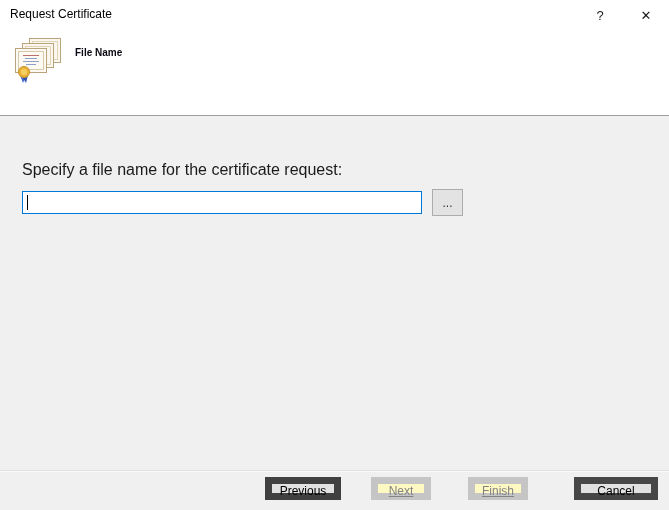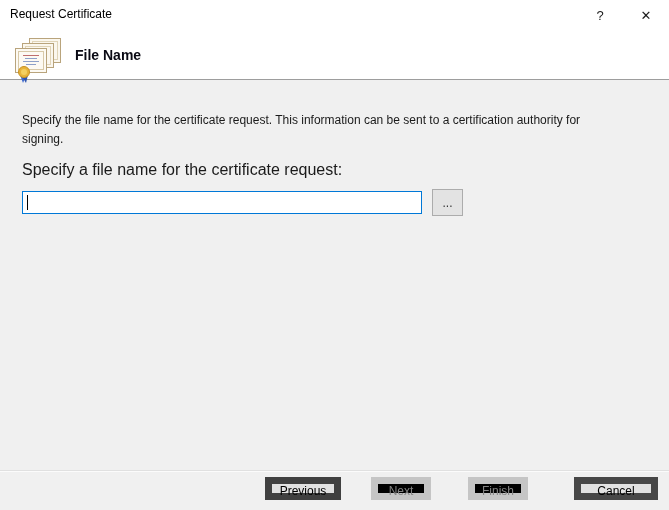--- a/index.html
+++ b/index.html
@@ -10,21 +10,21 @@
     height: 510px;
     background: #f0f0f0;
     font-family: "Liberation Sans", "DejaVu Sans", sans-serif;
     color: #1a1a1a;
     overflow: hidden;
   }
   
   .header {
     position: absolute;
     left: 0; top: 0;
-    width: 669px; height: 80px;
+    width: 669px; height: 116px;
     background: #ffffff;
     border-bottom: 1px solid #9d9d9d;
   }
   .titlebar-title {
     position: absolute;
     left: 10px; top: 7px;
     font-size: 12px;
     color: #000000;
     white-space: nowrap;
   }
@@ -42,21 +42,21 @@
   .help-btn  { left: 588px; font-size: 13px; }
   .close-btn { left: 634px; font-size: 13px; }
   .banner-icon {
     position: absolute;
     left: 13px; top: 37px;
     width: 50px; height: 48px;
   }
   .banner-title {
     position: absolute;
     left: 75px; top: 47px;
-    font-size: 14px;
+    font-size: 10px;
     font-weight: bold;
     color: #0a0a14;
     white-space: nowrap;
   }
   
   .description {
     position: absolute;
     left: 22px; top: 111px;
     width: 592px;
     font-size: 12px;
@@ -121,23 +121,24 @@
     height: 23px;
     background: #e1e1e1;
     border: 7px solid #404040;
     font-family: "Liberation Sans", sans-serif;
     font-size: 12px;
     color: #000000;
     text-align: center;
     cursor: default;
   }
   .btn:disabled {
-    background: #000000;
+    background: #fef9c3;
     border-color: #c5c5c5;
     color: #838383;
+    text-decoration: underline;
   }
   .btn-previous { left: 265px; width: 76px; }
   .btn-next     { left: 371px; width: 60px; }
   .btn-finish   { left: 468px; width: 60px; }
   .btn-cancel   { left: 574px; width: 84px; border-color: #474747; }
 </style>
 </head>
 <body>
 
 <div class="dialog">
@@ -167,21 +168,20 @@
         <polygon points="7,38 10,46 13,39" fill="#3f6ad0"></polygon>
         <polygon points="15,38 13,46 10,41" fill="#2f55b0"></polygon>
 
         <circle cx="11" cy="35" r="5.5" fill="#e8b43a" stroke="#c89020"></circle>
         <circle cx="11" cy="35" r="3" fill="#f5d060"></circle>
       </svg>
     </div>
     <div class="banner-title">File Name</div>
   </div>
 
-  <div class="description">Specify the file name for the certificate request. This information can be sent to a certification authority for signing.</div>
 
   <div class="field-label">Specify a file name for the certificate request:</div>
 
   <input class="filename-input" type="text" value="" style="">
   <div class="caret"></div>
 
   <button class="browse-btn">...</button>
 
   <div class="footer-divider-dark"></div>
   <div class="footer-divider-light"></div>

